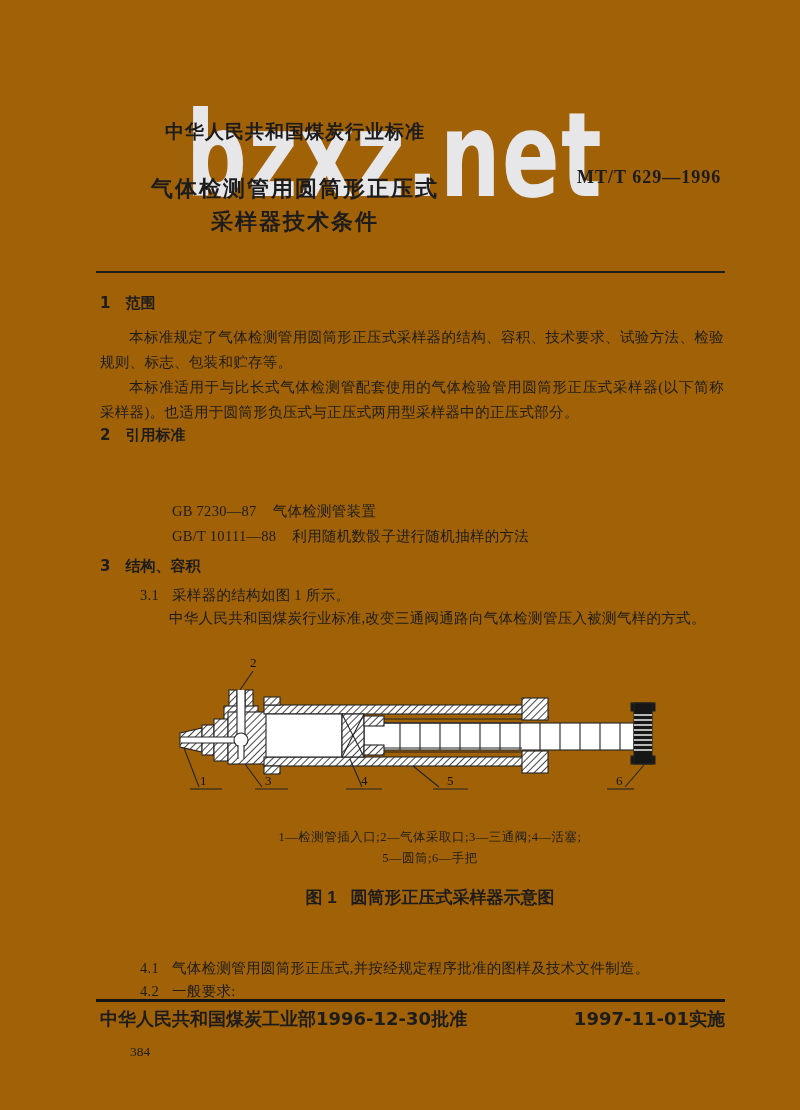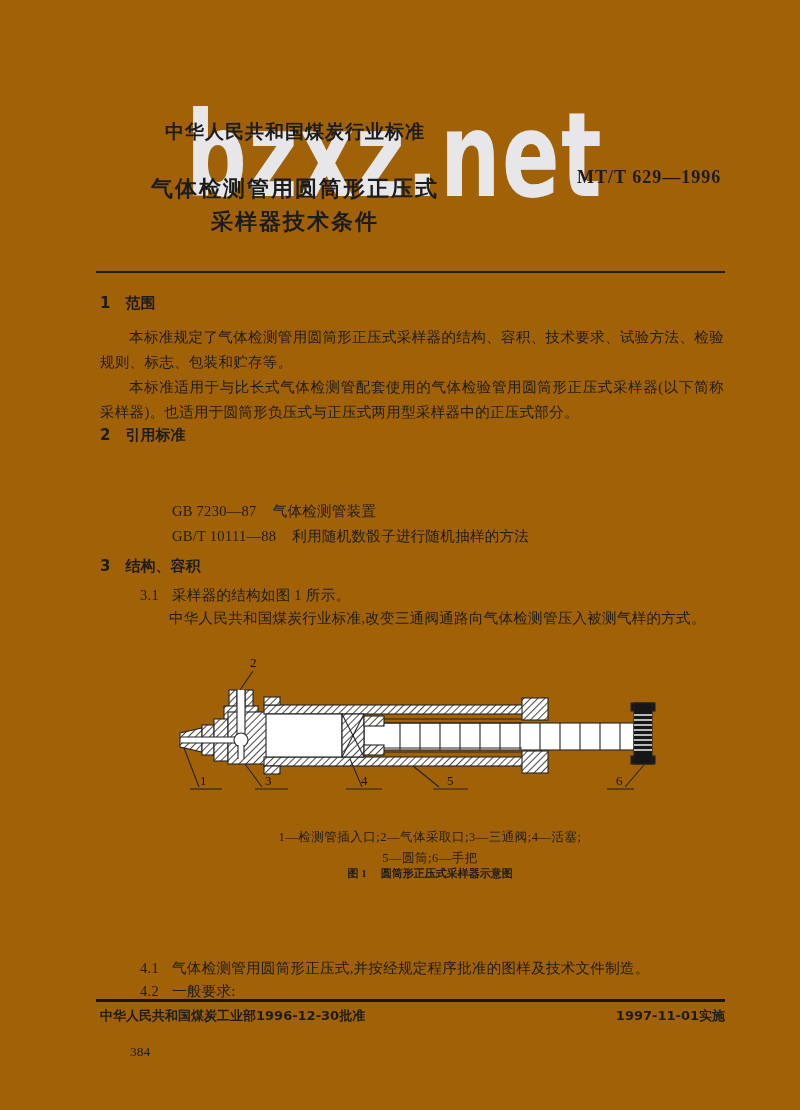--- a/index.html
+++ b/index.html
@@ -56,32 +56,32 @@
   .indent2{padding-left:2em;}
   .refline .ref-id{margin-right:16px;}
   
   .figure-svg{position:absolute; left:150px; top:640px;}
   .fig-caption{
     position:absolute; left:150px; width:560px; text-align:center;
     font-size:12.5px; line-height:20px; letter-spacing:0.5px;
   }
   .fig-title{
     position:absolute; left:150px; width:560px; text-align:center;
-    font-family:Liberation Serif, serif; font-weight:bold; font-size:11px;
+    font-family:Liberation Sans, sans-serif; font-weight:bold; font-size:17px;margin-top:20px;
   }
   .fig-title .fig-no{margin-right:14px;}
   
   .foot-rule{
     position:absolute; left:96px; top:999px; width:629px; height:3px;
     background:#151515;
   }
   .footer-row{
     position:absolute; left:100px; top:1007px; width:625px;
     display:flex; justify-content:space-between;
-    font-family:"DejaVu Sans",sans-serif; font-weight:bold; font-size:13px;
+    font-family:"DejaVu Sans",sans-serif; font-weight:bold; font-size:18px;
   }
   .page-number{
     position:absolute; left:130px; top:1044px; font-size:13.5px;
   }
   svg text{
     font-family:"Liberation Serif",serif; font-size:13px; fill:#111;
     stroke:none;
   }
 </style>
 </head>

